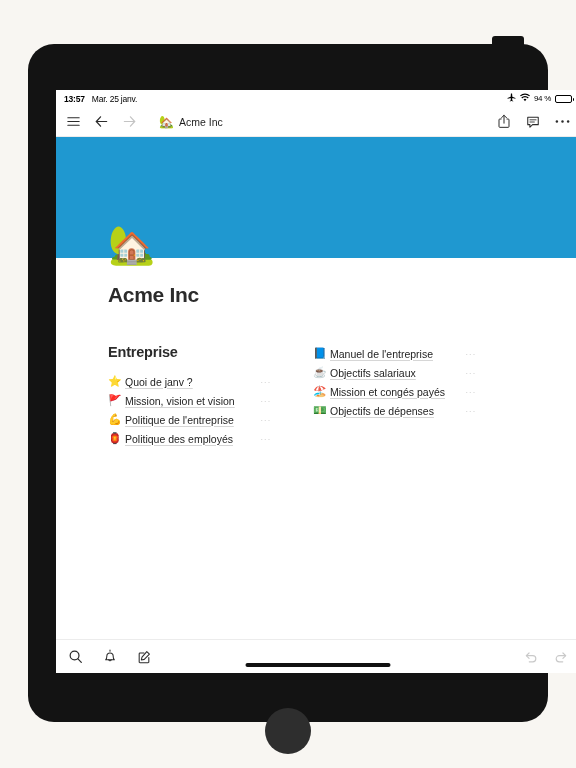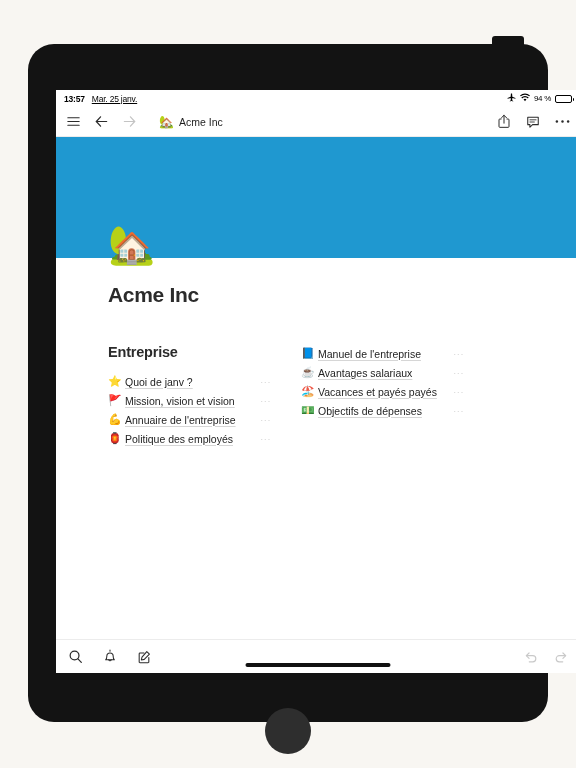--- a/index.html
+++ b/index.html
@@ -82,21 +82,21 @@
     display: flex;
     align-items: center;
     padding: 0 8px;
     font-size: 8.5px;
     color: #000;
     flex: 0 0 auto;
   }
   #status-bar .sb-left { display: flex; align-items: center; gap: 7px; }
   #status-bar .sb-right { margin-left: auto; display: flex; align-items: center; gap: 4px; }
   .sb-time { font-weight: bold; letter-spacing: -0.2px; }
-  .sb-date { letter-spacing: -0.2px; text-decoration: underline; }
+  .sb-date { letter-spacing: -0.2px; }
   .sb-pct { font-size: 8px; letter-spacing: -0.3px; }
 
   .battery-shell {
     width: 17px; height: 8px;
     border: 1px solid #000;
     border-radius: 2px;
     position: relative;
     padding: 1px;
   }
   .battery-shell::after {
@@ -155,21 +155,21 @@
     color: #2b2b2b;
     letter-spacing: -0.3px;
   }
 
   #columns {
     position: absolute;
     left: 52px;
     top: 207px;
     right: 34px;
     display: flex;
-    gap: 4px;
+    gap: 16px;
   }
   .column { width: 189px; }
 
   .col-heading {
     font-size: 14.5px;
     font-weight: bold;
     color: #2b2b2b;
     margin-bottom: 12px;
     letter-spacing: -0.2px;
   }
@@ -342,45 +342,45 @@
           <span class="pl-label">Quoi de janv ?</span>
           <span class="pl-more">···</span>
         </div>
         <div class="page-link-row">
           <span class="pl-emoji">🚩</span>
           <span class="pl-label">Mission, vision et vision</span>
           <span class="pl-more">···</span>
         </div>
         <div class="page-link-row">
           <span class="pl-emoji">💪</span>
-          <span class="pl-label">Annuaire de l'entreprise</span>
+          <span class="pl-label">Politique de l'entreprise</span>
           <span class="pl-more">···</span>
         </div>
         <div class="page-link-row">
           <span class="pl-emoji">🏮</span>
           <span class="pl-label">Politique des employés</span>
           <span class="pl-more">···</span>
         </div>
       </div>
 
       <div class="column">
 
         <div class="page-link-row">
           <span class="pl-emoji">📘</span>
           <span class="pl-label">Manuel de l'entreprise</span>
           <span class="pl-more">···</span>
         </div>
         <div class="page-link-row">
           <span class="pl-emoji">☕</span>
-          <span class="pl-label">Avantages salariaux</span>
+          <span class="pl-label">Objectifs salariaux</span>
           <span class="pl-more">···</span>
         </div>
         <div class="page-link-row">
           <span class="pl-emoji">🏖️</span>
-          <span class="pl-label">Vacances et payés payés</span>
+          <span class="pl-label">Mission et congés payés</span>
           <span class="pl-more">···</span>
         </div>
         <div class="page-link-row">
           <span class="pl-emoji">💵</span>
           <span class="pl-label">Objectifs de dépenses</span>
           <span class="pl-more">···</span>
         </div>
       </div>
 
     </div>

